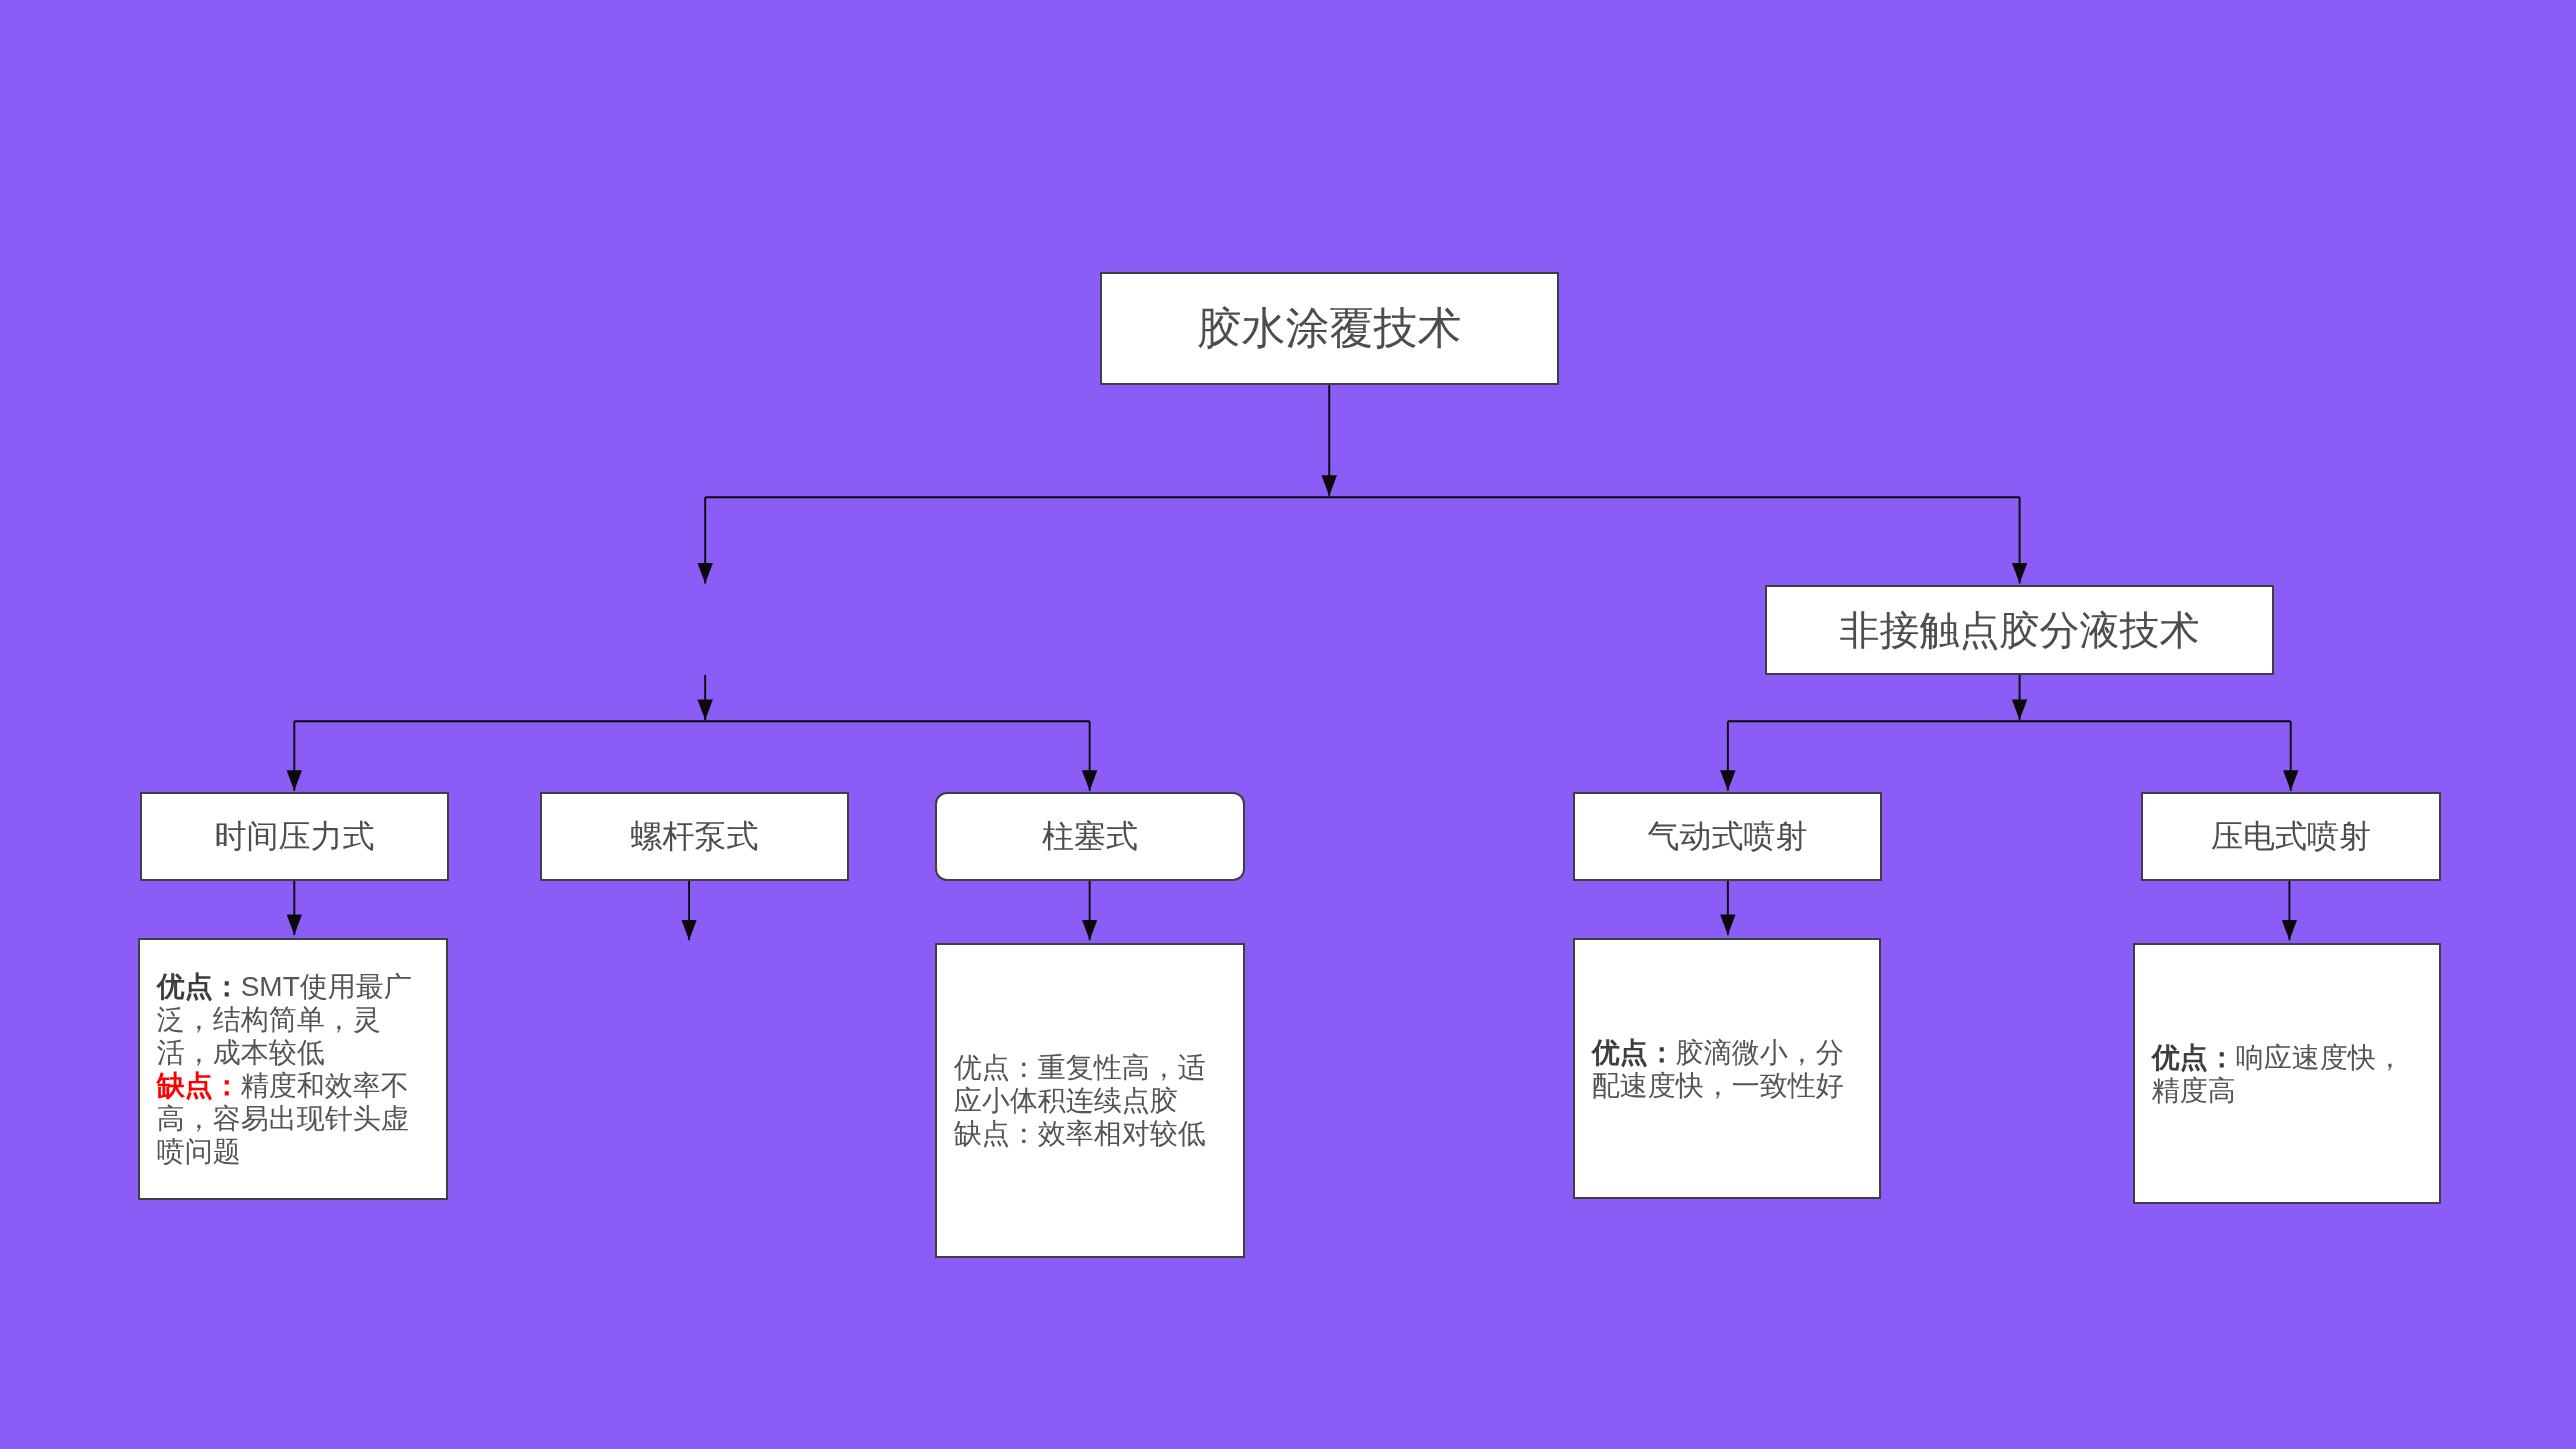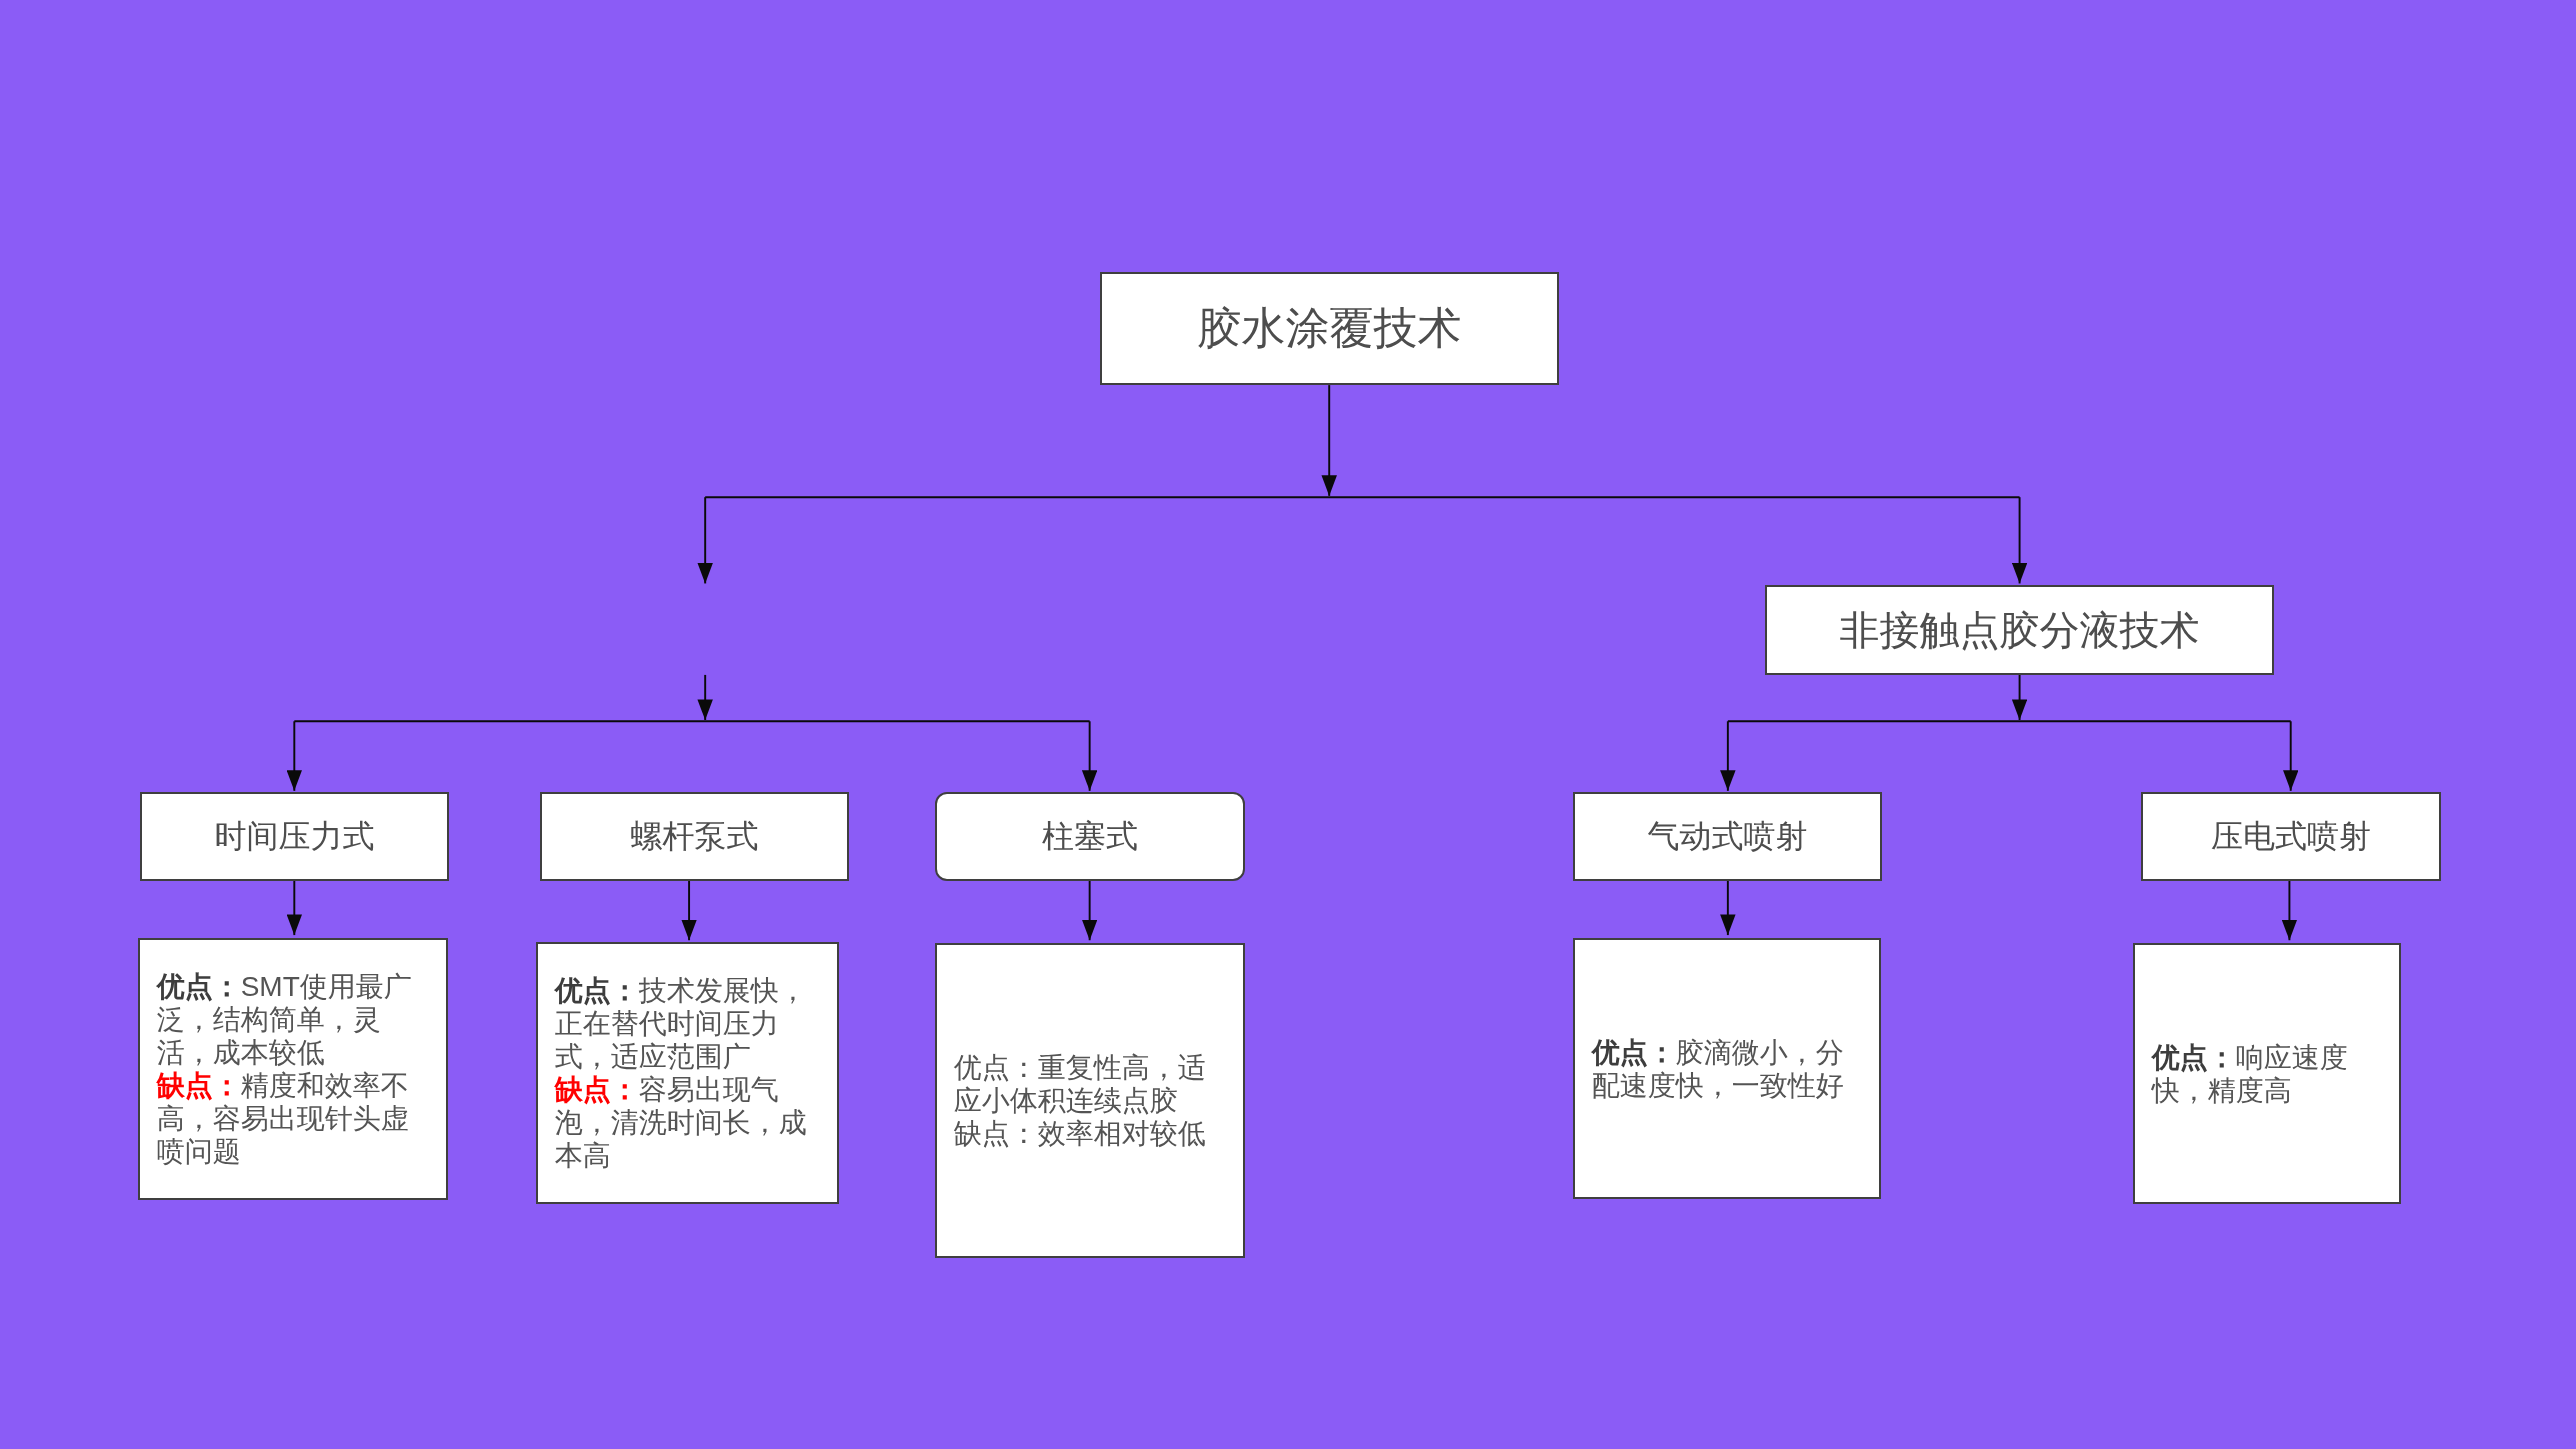--- a/index.html
+++ b/index.html
@@ -112,32 +112,28 @@
   </div>
   <div class="node lvl3" style="left:2141px; top:792px; width:300px; height:89px;">
     <span>压电式喷射</span>
   </div>
 
   <div class="desc" style="left:138px; top:938px; width:310px; height:262px;">
     <p><span class="lbl-strong">优点：</span><span>SMT使用最广泛，结构简单，灵活，成本较低</span><br>
     <span class="lbl-cons-red">缺点：</span><span>精度和效率不高，容易出现针头虚喷问题</span></p>
   </div>
 
-  <div class="desc" style="left:536px; top:942px; width:303px; height:262px;">
-    <p><span class="lbl-strong">优点：</span><span>技术发展快，正在替代时间压力式，适应范围广</span><br>
-    <span class="lbl-cons-red">缺点：</span><span>容易出现气泡，清洗时间长，成本高</span></p>
-  </div>
 
   <div class="desc" style="left:935px; top:943px; width:310px; height:315px;">
     <p><span class="lbl-plain">优点：</span><span>重复性高，适应小体积连续点胶</span><br>
     <span class="lbl-plain">缺点：</span><span>效率相对较低</span></p>
   </div>
 
   <div class="desc" style="left:1573px; top:938px; width:308px; height:261px;">
     <p><span class="lbl-strong">优点：</span><span>胶滴微小，分配速度快，一致性好</span></p>
   </div>
 
-  <div class="desc" style="left:2133px; top:943px; width:268px; height:261px;">
+  <div class="desc" style="left:2133px; top:943px; width:308px; height:261px;">
     <p><span class="lbl-strong">优点：</span><span>响应速度快，精度高</span></p>
   </div>
 
 </div>
 
 
 </body></html>

